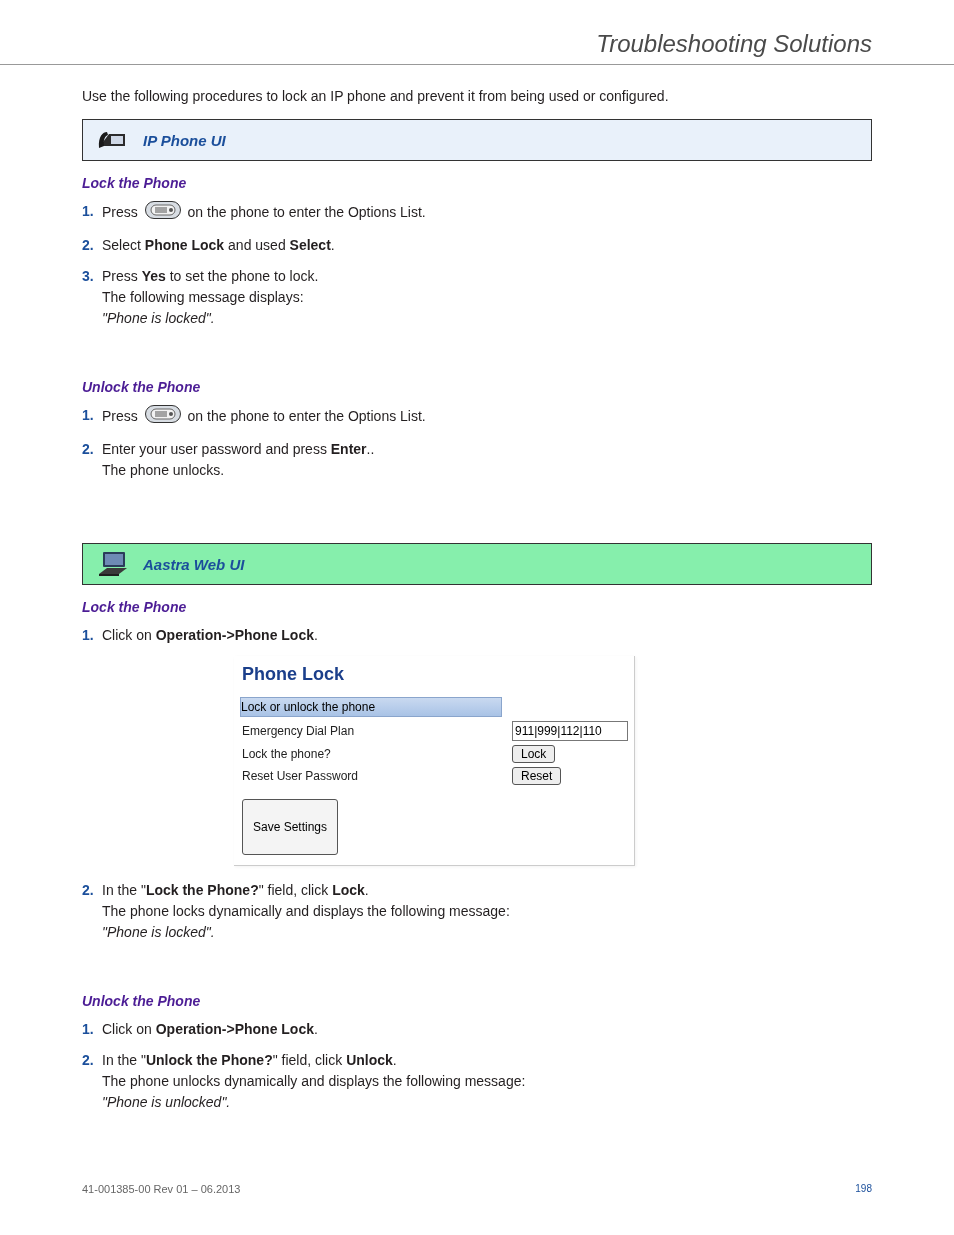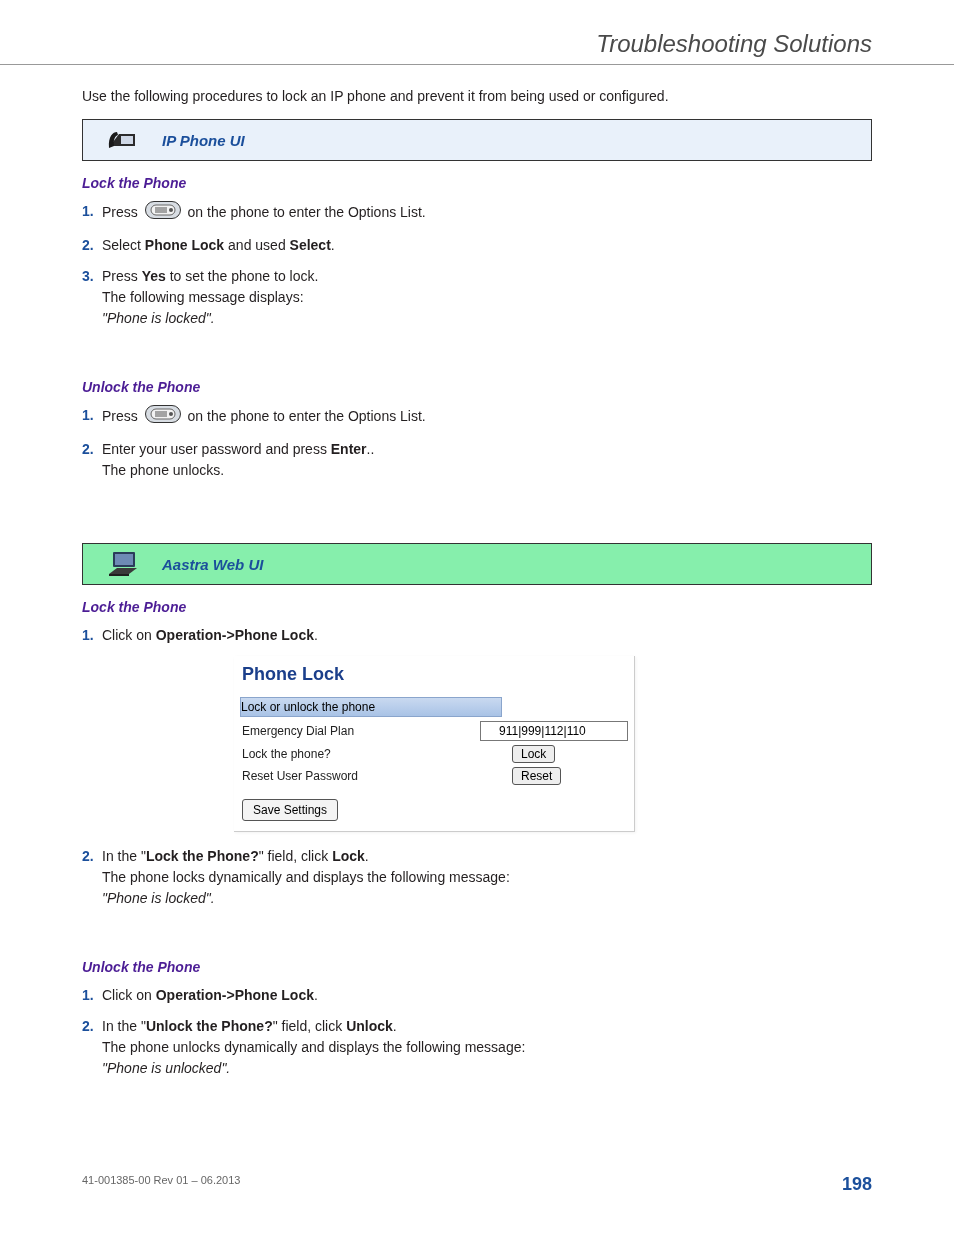--- a/index.html
+++ b/index.html
@@ -32,22 +32,22 @@
   }
   .intro {
     margin-bottom: 14px;
     line-height: 1.3;
   }
   .ui-box {
     border: 1px solid #333;
     background: #e9f1fa;
     display: flex;
     align-items: center;
-    padding: 6px 24px;
-    gap: 21px;
+    padding: 6px 14px;
+    gap: 12px;
     margin-bottom: 14px;
   }
   .ui-box.web {
     background: #86efac;
   }
   .ui-box .icon {
     width: 34px;
     height: 28px;
     flex-shrink: 0;
   }
@@ -122,53 +122,53 @@
     font-size: 12px;
     padding: 4px 6px 0 8px;
     color: #222;
   }
   .wshot-row .lab { width: 270px; }
   .wshot-row input[type=text] {
     font-family: Arial, sans-serif;
     font-size: 12px;
     width: 110px;
     border: 1px solid #777;
-    padding: 1px 18px;
+    padding: 1px 2px;
     height: 16px;
   }
   .wshot-row button, .wshot-save button {
     font-family: Arial, sans-serif;
     font-size: 12px;
     border: 1px solid #555;
     background: #eee;
     border-radius: 3px;
     padding: 1px 8px;
     cursor: pointer;
   }
   .wshot-save {
     margin: 14px 0 0 8px;
   }
   .wshot-save button {
-    padding: 3px 10px;
+    padding: 20px 10px;
     background: #f4f4f4;
   }
   .footer {
     position: absolute;
     bottom: 40px;
     left: 82px;
     right: 82px;
     display: flex;
     justify-content: space-between;
     font-size: 11px;
     color: #666;
   }
   .footer .pg {
     color: #1b4f9b;
-    font-weight: bold;
-    font-size: 18px;
+    font-weight: normal;
+    font-size: 10px;
     text-align: right;
   }
   .spacer { height: 26px; }
 </style>
 </head>
 <body>
 
 <div class="page">
   <div class="header-title">Troubleshooting Solutions</div>
   <hr class="hr">

